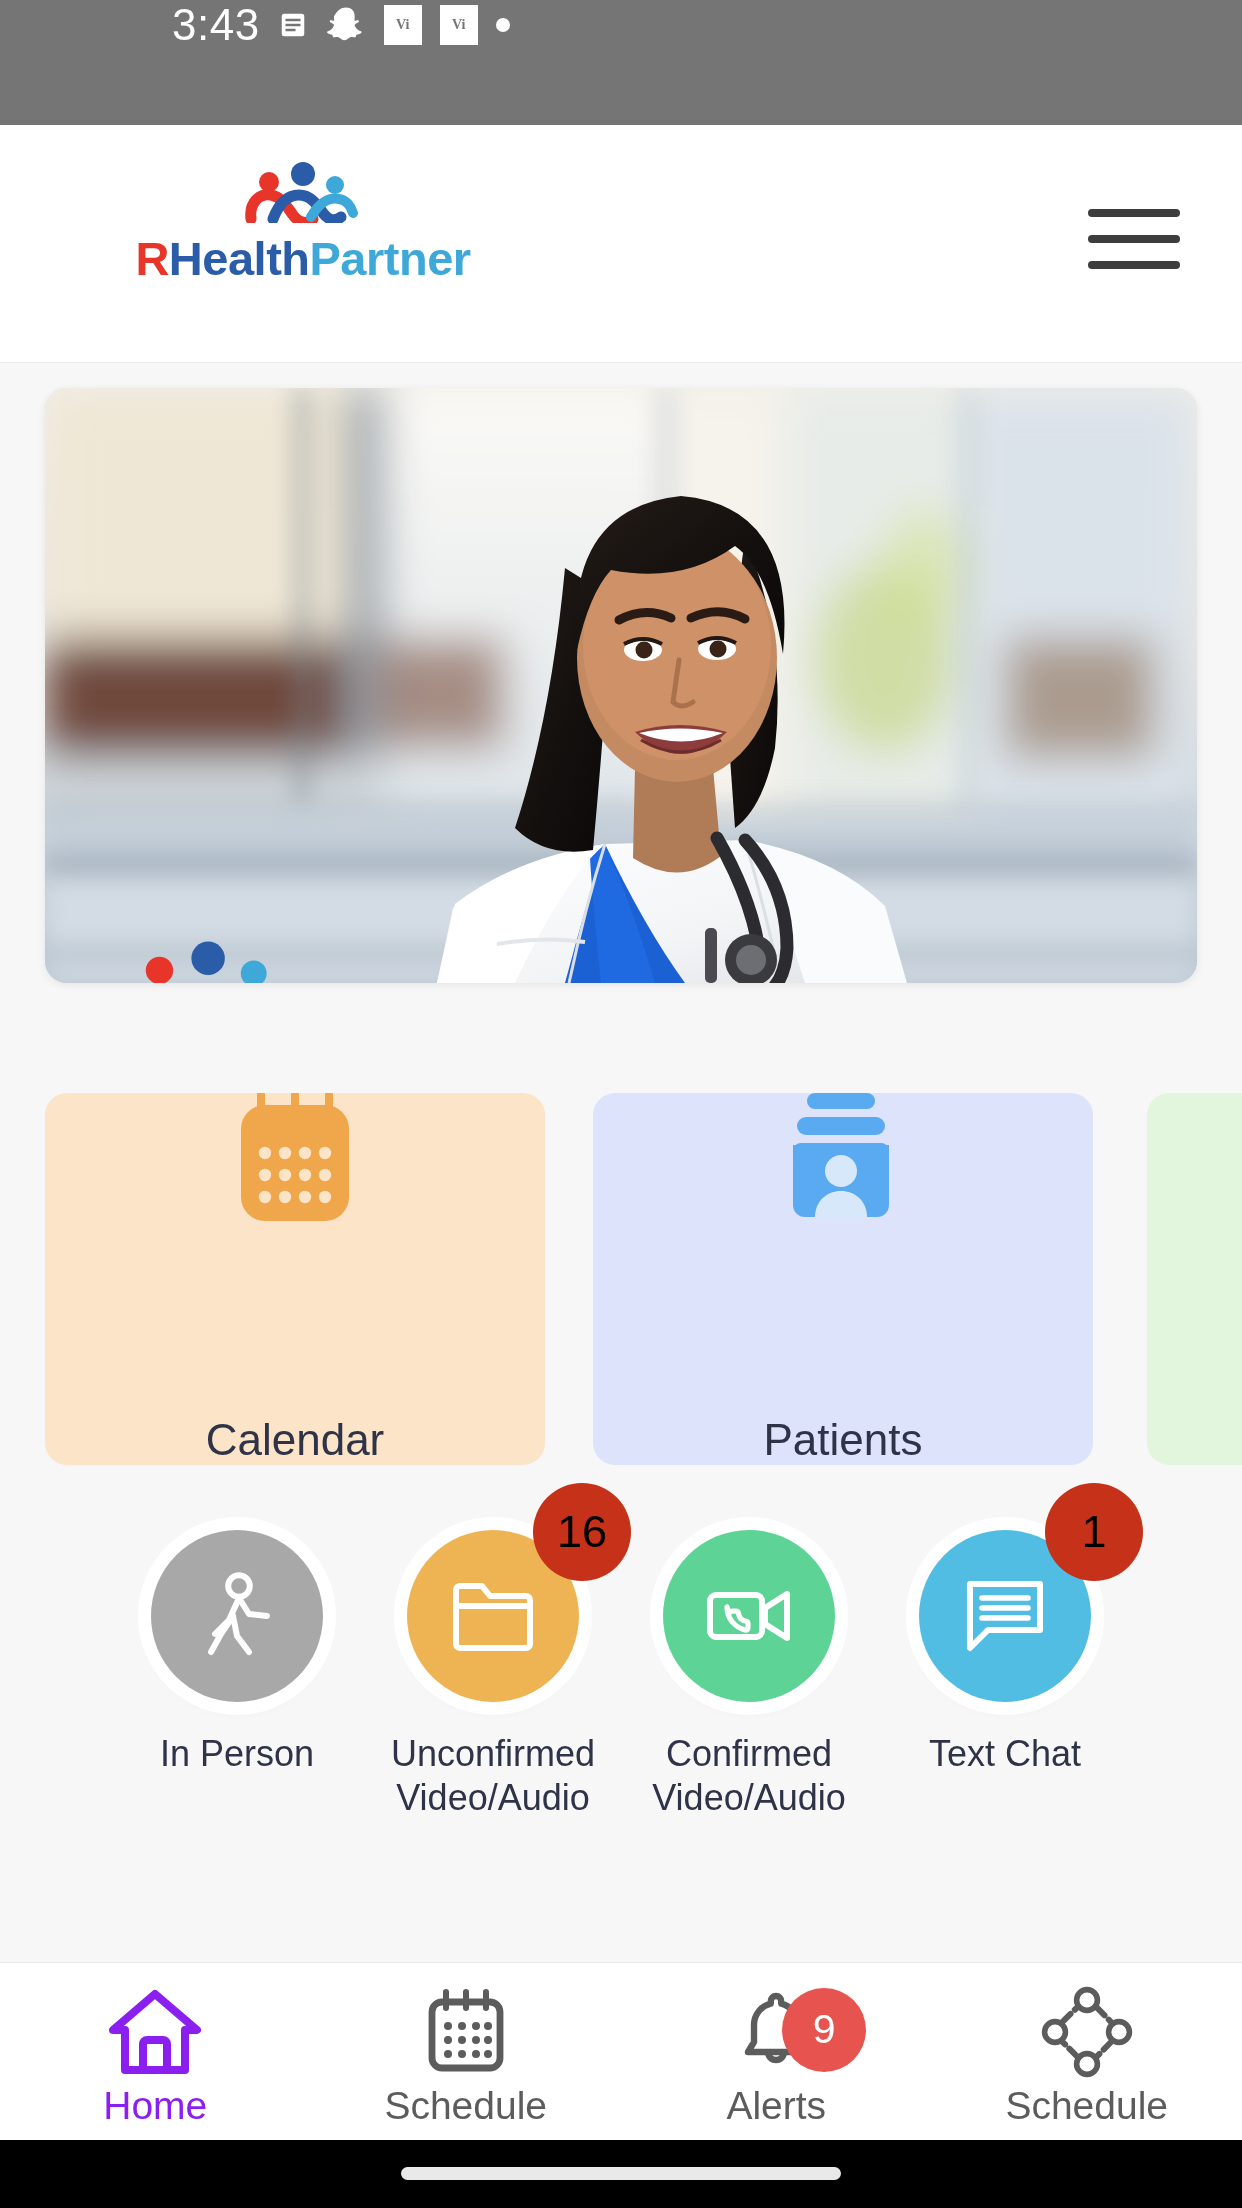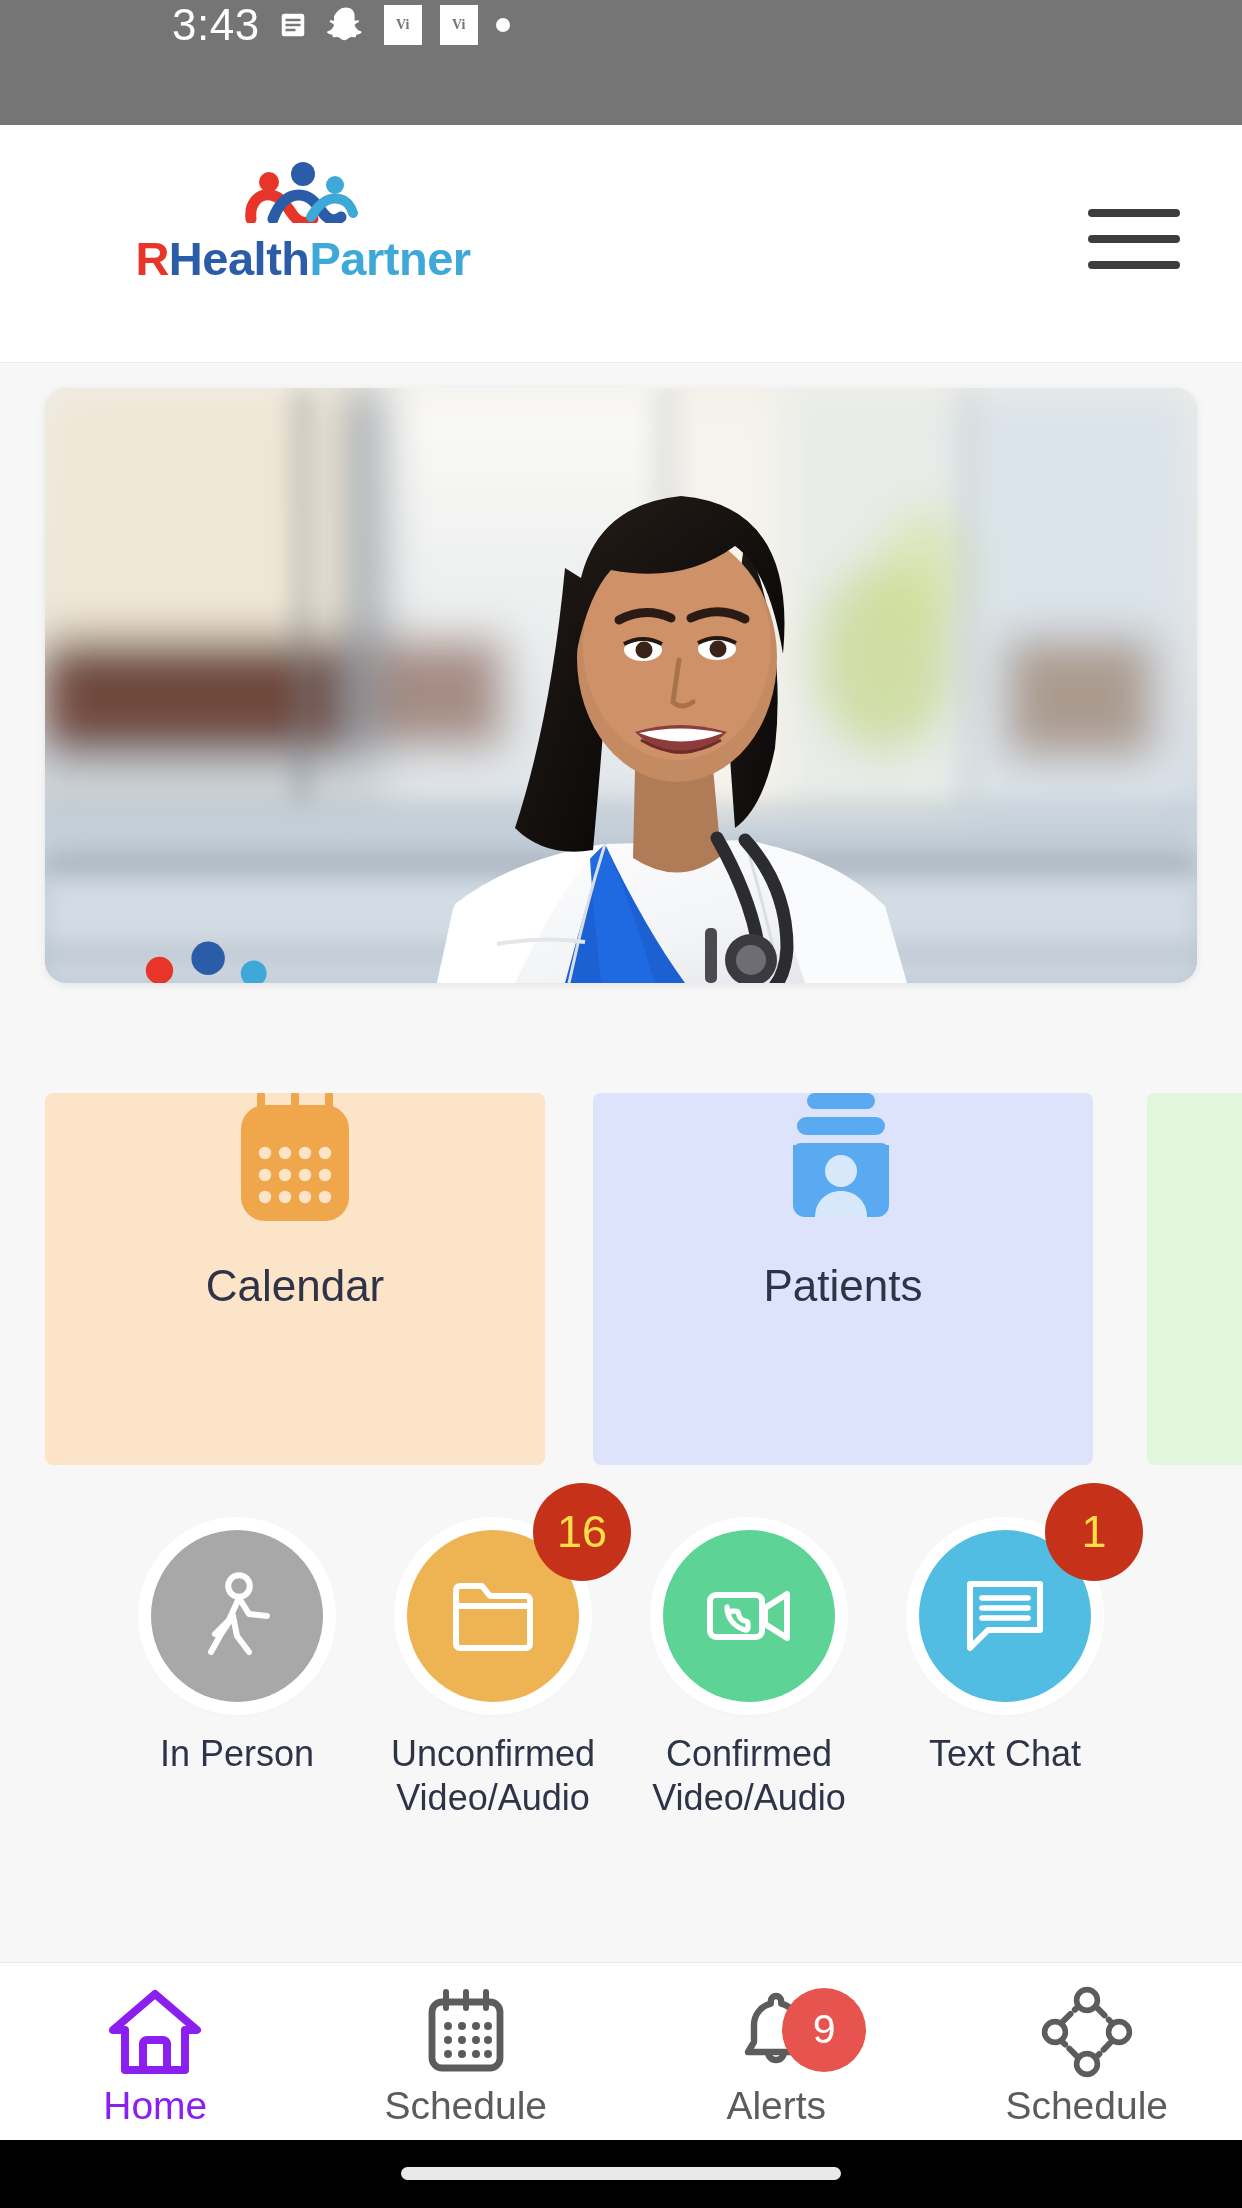--- a/index.html
+++ b/index.html
@@ -58,22 +58,22 @@
     background:#cfd8de;
   }
   .hero-photo { position:absolute; inset:0; }
 
   
   .tiles {
     position:absolute; left:0; top:1093px; width:1242px; height:372px;
     overflow:hidden;
   }
   .tile {
-    position:absolute; top:0; height:372px; border-radius:8px;
-    display:flex; flex-direction:column; align-items:center; justify-content:flex-start;
+    position:absolute; top:0; height:372px; border-radius:22px;
+    display:flex; flex-direction:column; align-items:center; justify-content:space-between;
   }
   .tile-1 { left:45px; width:500px; background:#fbe4c8; }
   .tile-2 { left:593px; width:500px; background:#dde3fb; }
   .tile-3 { left:1147px; width:500px; background:#e2f6dd; }
   .tile-icon { height:130px; display:flex; align-items:center; justify-content:center; }
   .tile-label { margin-top:38px; font-size:44px; color:#2e3348; font-weight:400; }
 
   
   .quick {
     position:absolute; left:0; top:1530px; width:1242px; height:330px;
@@ -86,21 +86,21 @@
     box-shadow:0 0 0 13px #ffffff, 0 6px 14px rgba(0,0,0,0.10);
     position:relative;
   }
   .qa-bubble.gray   { background:#a8a8a8; }
   .qa-bubble.orange { background:#eeb352; }
   .qa-bubble.green  { background:#5ed396; }
   .qa-bubble.blue   { background:#52bde2; }
   .qa-badge {
     position:absolute; top:-47px; right:-52px;
     min-width:98px; height:98px; padding:0 10px;
-    border-radius:50px; background:#c6311a; color:#fde047;
+    border-radius:50px; background:#c6311a; color:#000000;
     display:flex; align-items:center; justify-content:center;
     font-size:45px; font-weight:400; z-index:4;
   }
   .qa-label {
     margin-top:30px; font-size:36px; line-height:1.22; color:#2e3348;
     text-align:center; font-weight:400; white-space:pre-line;
   }
 
   
   .bottomnav {

